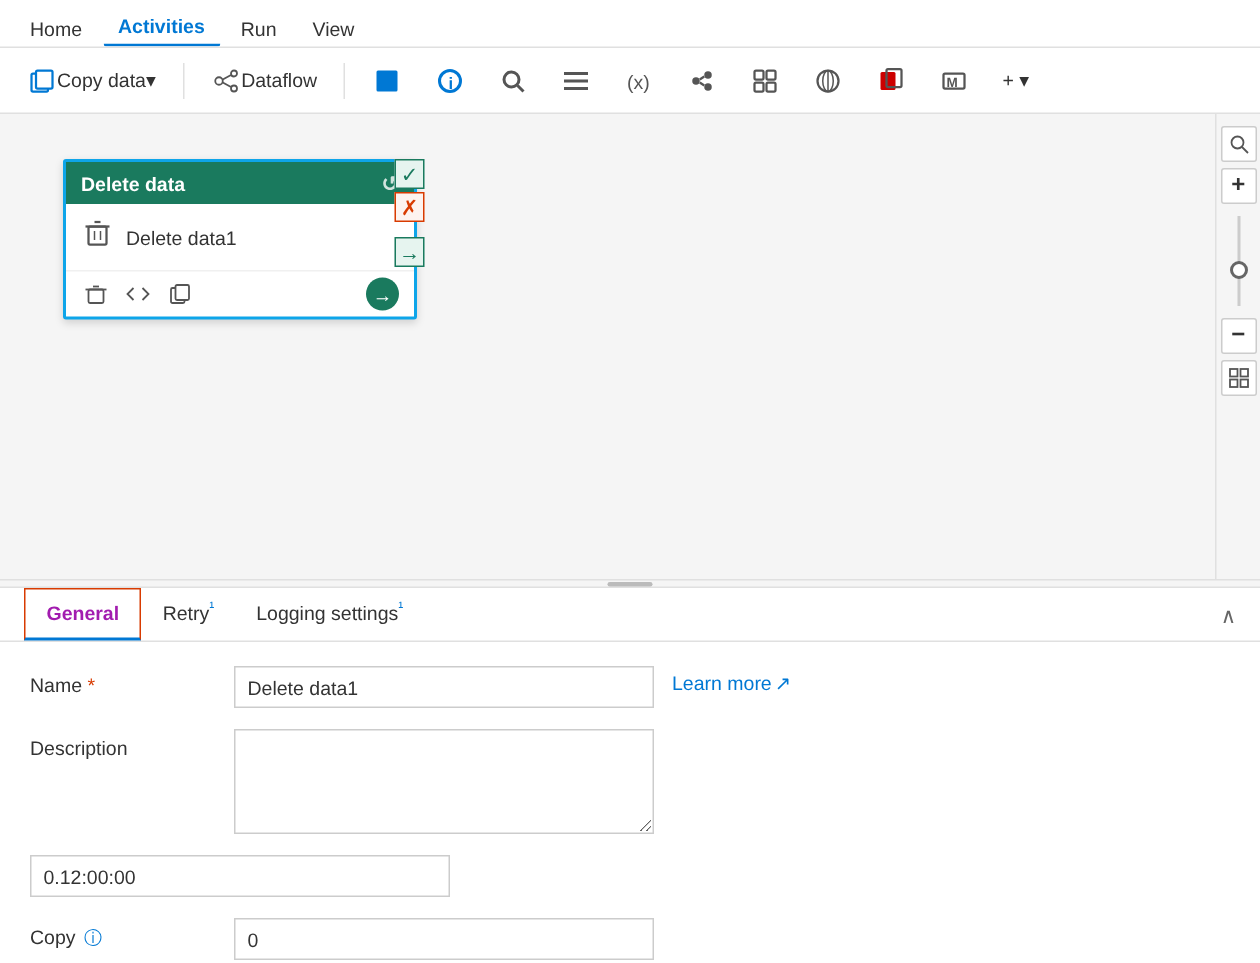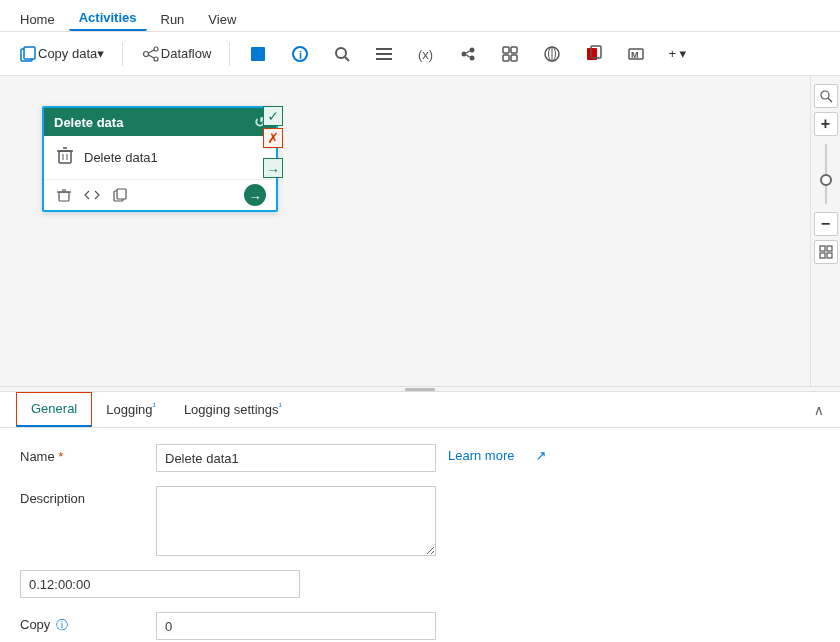--- a/index.html
+++ b/index.html
@@ -247,23 +247,23 @@
     }
     .tab-item {
       padding: 8px 14px;
       cursor: pointer;
       font-size: 13px;
       color: #333;
       border-bottom: 2px solid transparent;
       position: relative;
     }
     .tab-item.active {
-      color: #0f766e;
+      color: #a21caf;
       border-bottom: 2px solid #0078d4;
-      font-weight: 400;
+      font-weight: 700;
     }
     .tab-item.active { border: 1px solid #d83b01; border-bottom: 2px solid #0078d4; }
     .tab-badge {
       font-size: 10px;
       color: #0078d4;
       vertical-align: super;
     }
     .collapse-btn {
       cursor: pointer;
       font-size: 14px;
@@ -320,21 +320,21 @@
       color: #333;
       resize: vertical;
       outline: none;
     }
     .learn-more {
       color: #0078d4;
       font-size: 13px;
       cursor: pointer;
       display: flex;
       align-items: center;
-      gap: 21px;
+      gap: 2px;
       white-space: nowrap;
       padding-top: 4px;
     }
   </style>
 </head>
 <body>
 
 <div class="menu-bar">
   <div class="menu-item">Home</div>
   <div class="menu-item active">Activities</div>
@@ -520,21 +520,21 @@
   <div class="divider-handle"></div>
 </div>
 
 <div class="properties-panel">
   <div class="properties-tabs">
     <div class="props-tabs-left">
       <div class="tab-item active">
         <span>General</span>
       </div>
       <div class="tab-item">
-        <span>Logging</span><span class="tab-badge">¹</span>
+        <span>Retry</span><span class="tab-badge">¹</span>
       </div>
       <div class="tab-item">
         <span>Logging settings</span><span class="tab-badge">¹</span>
       </div>
     </div>
     <div class="collapse-btn">∧</div>
   </div>
 
   <div class="form-content">
 

